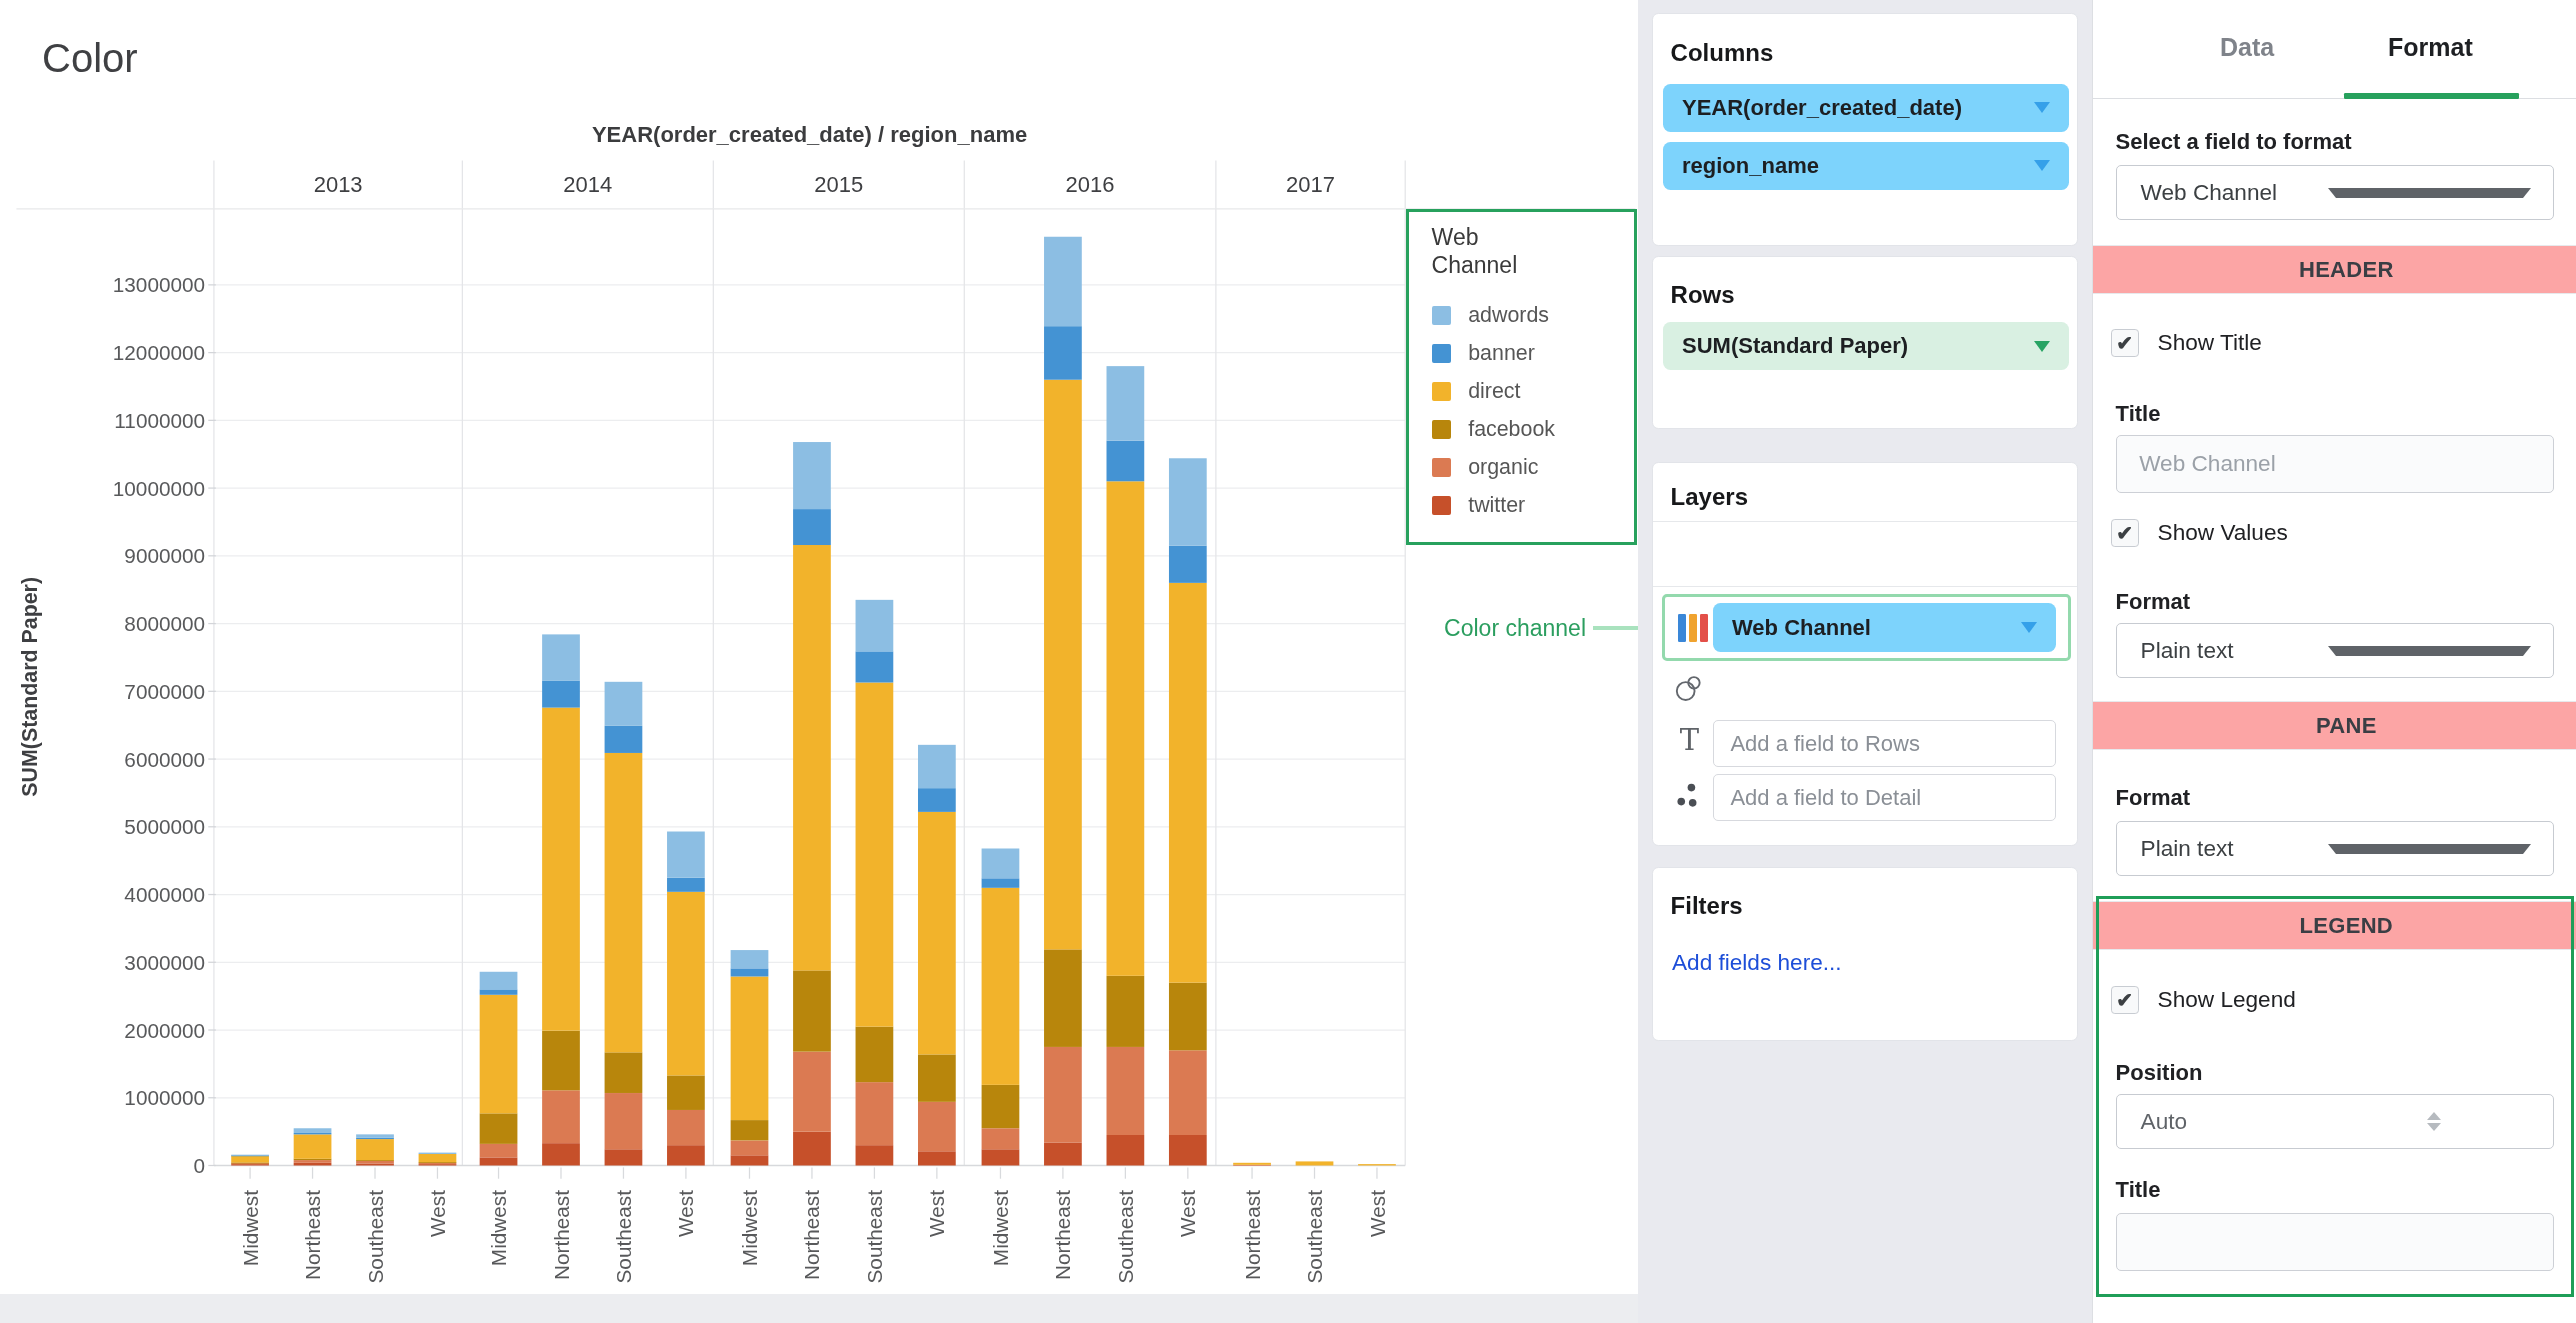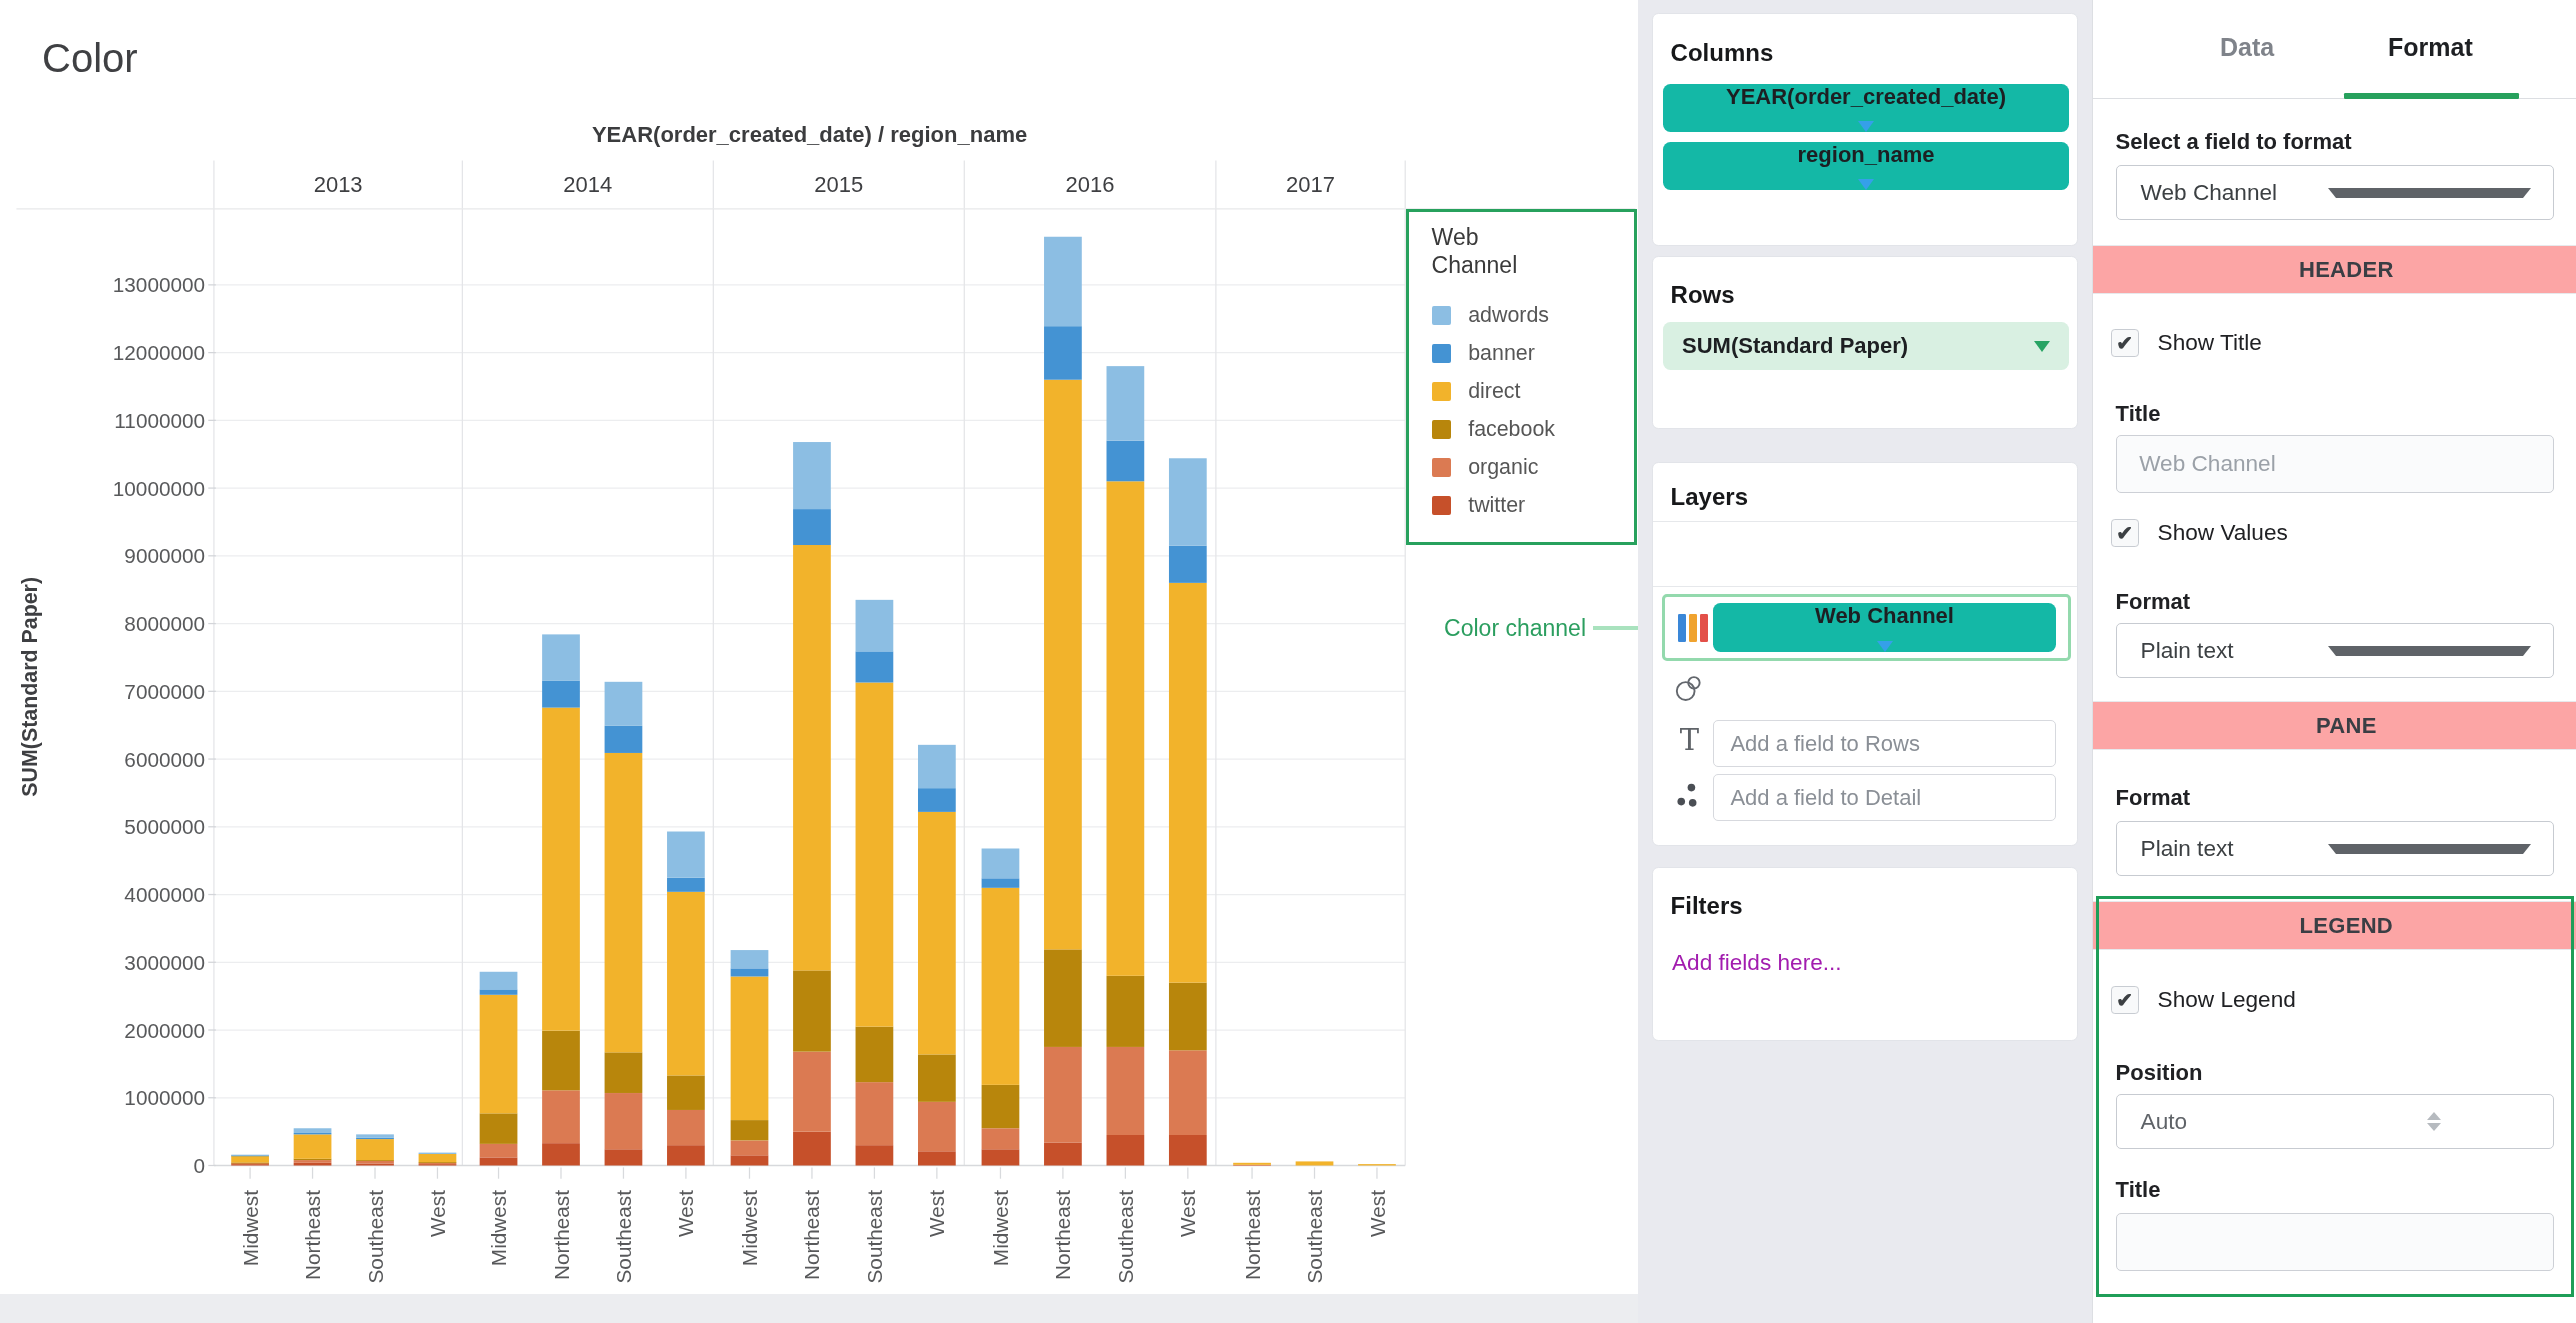--- a/index.html
+++ b/index.html
@@ -32,21 +32,21 @@
 
   .annotation { position:absolute; left:1371px; top:611px; width:289px; height:38px; }
   .annotation-text { position:absolute; right:74px; top:3.8px; font-size:23px; color:#2B9E5F; white-space:nowrap; }
   .annotation-line { position:absolute; right:0; top:15px; width:67px; height:3.8px; background:#A9E2BE; }
 
   
   .shelf-column { position:absolute; left:1638px; top:0; width:454px; height:1324px; background:#E9EAEF; }
   .card { position:absolute; left:14px; width:426px; background:#fff; border:1.3px solid #E2E4E9; border-radius:6.3px; }
   .card-header { position:absolute; left:17.6px; font-size:24px; font-weight:700; color:#17181a; }
   .pill { position:absolute; left:10px; width:406px; height:48px; border-radius:7.5px; display:flex; align-items:center; padding:0 19px; }
-  .pill-blue { background:#14b8a6;flex-direction:column; }
+  .pill-blue { background:#7dd3fc; }
   .pill-green { background:#D9F0E2; }
   .pill-label { font-size:22px; font-weight:700; color:#1d1f22; flex:1; white-space:nowrap; overflow:hidden; }
   .caret { width:0; height:0; border-left:8.8px solid transparent; border-right:8.8px solid transparent; border-top:11.3px solid #35A0E9; flex:none; }
   .caret-green { border-top-color:#27A464; }
   .caret-dark { border-left-width:7px; border-right-width:7px; border-top-width:8.8px; border-top-color:#4a4d52; }
 
   .divider { position:absolute; left:0; width:100%; height:1.3px; background:#E6E8EB; }
 
   .layer-row { position:absolute; left:0; width:426px; display:flex; align-items:center; }
   .layer-icon { position:absolute; left:22.6px; width:35px; display:flex; justify-content:center; }
@@ -55,21 +55,21 @@
 
   .color-row-highlight { position:absolute; left:8.8px; width:409px; height:67px; border:3.1px solid #93D9AD; border-radius:5px; background:#fff; }
   .color-bars-icon { display:flex; gap:3.1px; align-items:center; }
   .color-bars-icon i { width:8.2px; height:28px; border-radius:1.3px; display:block; }
 
   .drop-slot { position:absolute; left:60px; width:343px; height:47px; border:1.3px solid #D7D9DE; border-radius:5px; display:flex; align-items:center; padding:0 16.4px; background:#fff; }
   .drop-slot span { font-size:22px; color:#8a8f96; white-space:nowrap; }
   .slot-icon { position:absolute; left:19px; width:35px; display:flex; justify-content:center; color:#63676d; }
   .text-icon-glyph { font-family:"DejaVu Serif", serif; font-size:29px; color:#5f6368; line-height:1; }
 
-  .filters-placeholder { position:absolute; left:19px; font-size:22.6px; color:#a21caf; }
+  .filters-placeholder { position:absolute; left:19px; font-size:22.6px; color:#1d4ed8; }
 
   
   .format-panel { position:absolute; left:2092px; top:0; width:484px; height:1324px; background:#fff; border-left:1.3px solid #DDDFE3; }
   .tabs { position:absolute; left:0; top:0; width:484px; height:99px; border-bottom:1.3px solid #DCDEE2; }
   .tab { position:absolute; top:33px; font-size:25px; white-space:nowrap; }
   .tab-data { left:127px; color:#7F838A; font-weight:600; }
   .tab-format { left:295px; color:#1E2023; font-weight:700; }
   .tab-underline { position:absolute; left:251px; top:93px; width:175px; height:5.7px; background:#27A15D; border-radius:1.3px; }
 
   .fp-label { position:absolute; left:22.6px; font-size:22px; font-weight:700; color:#202124; white-space:nowrap; }

